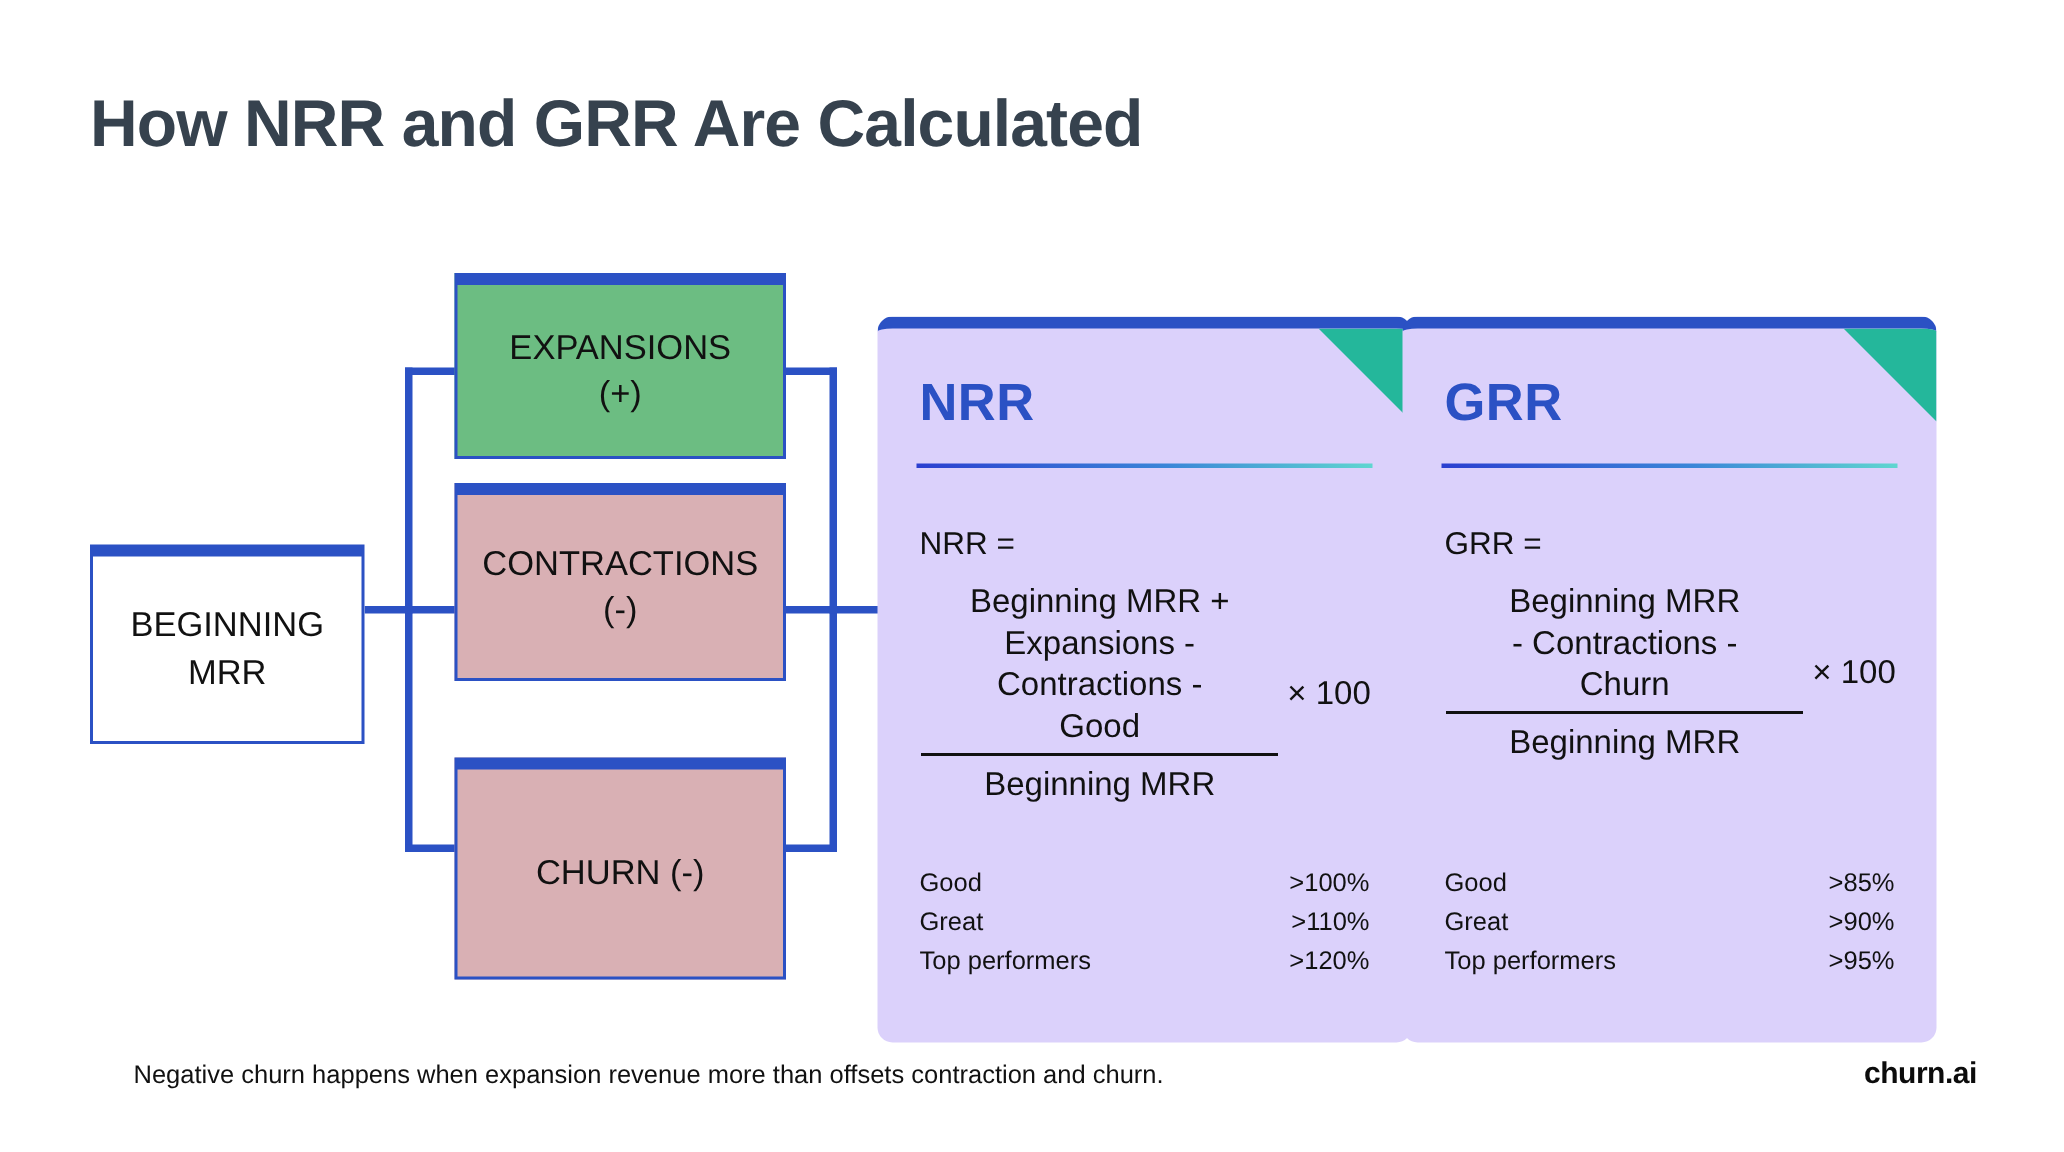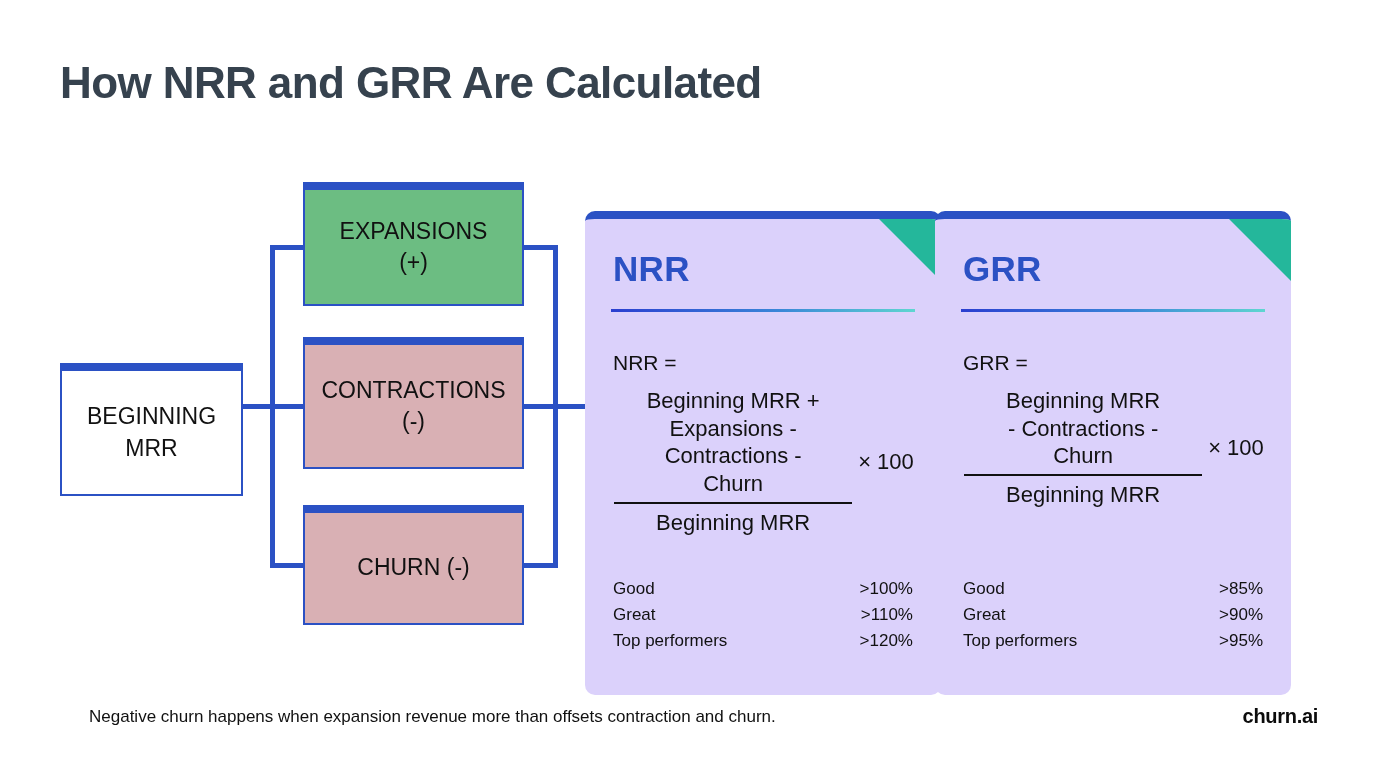--- a/index.html
+++ b/index.html
@@ -47,25 +47,25 @@
   #box-beginning-mrr {
     left: 60px; top: 339px; width: 183px; height: 133px;
     background: #ffffff;
     margin-top: 24px;
   }
   #box-expansions {
     left: 303px; top: 182px; width: 221px; height: 124px;
     background: #6cbd82;
   }
   #box-contractions {
-    left: 303px; top: 337px; width: 221px; height: 132px;
+    left: 303px; top: 322px; width: 221px; height: 132px;
     background: #d9b0b4;
   }
   #box-churn {
-    left: 303px; top: 505px; width: 221px; height: 120px;
+    left: 303px; top: 505px; width: 221px; height: 148px;
     background: #d9b0b4;
   }
 
   
   .conn {
     position: absolute;
     background: #2b51c4;
   }
   .conn-h { height: 5px; }
   .conn-v { width: 5px; }
@@ -264,21 +264,21 @@
 <div class="metric-card" id="card-nrr">
   <div class="corner-fold"></div>
   <div class="card-title">NRR</div>
   <div class="card-divider"></div>
   <div class="formula-eq">NRR =</div>
   <div class="fraction">
     <div class="frac-stack">
       <div class="frac-num">Beginning MRR +
 Expansions -
 Contractions -
-Churn</div>
+Good</div>
       <div class="frac-bar"></div>
       <div class="frac-den">Beginning MRR</div>
     </div>
     <div class="frac-mult">× 100</div>
   </div>
   <div class="benchmarks">
     <div class="benchmark-row">
       <span class="benchmark-label">Good</span>
       <span class="benchmark-value">&gt;100%</span>
     </div>

